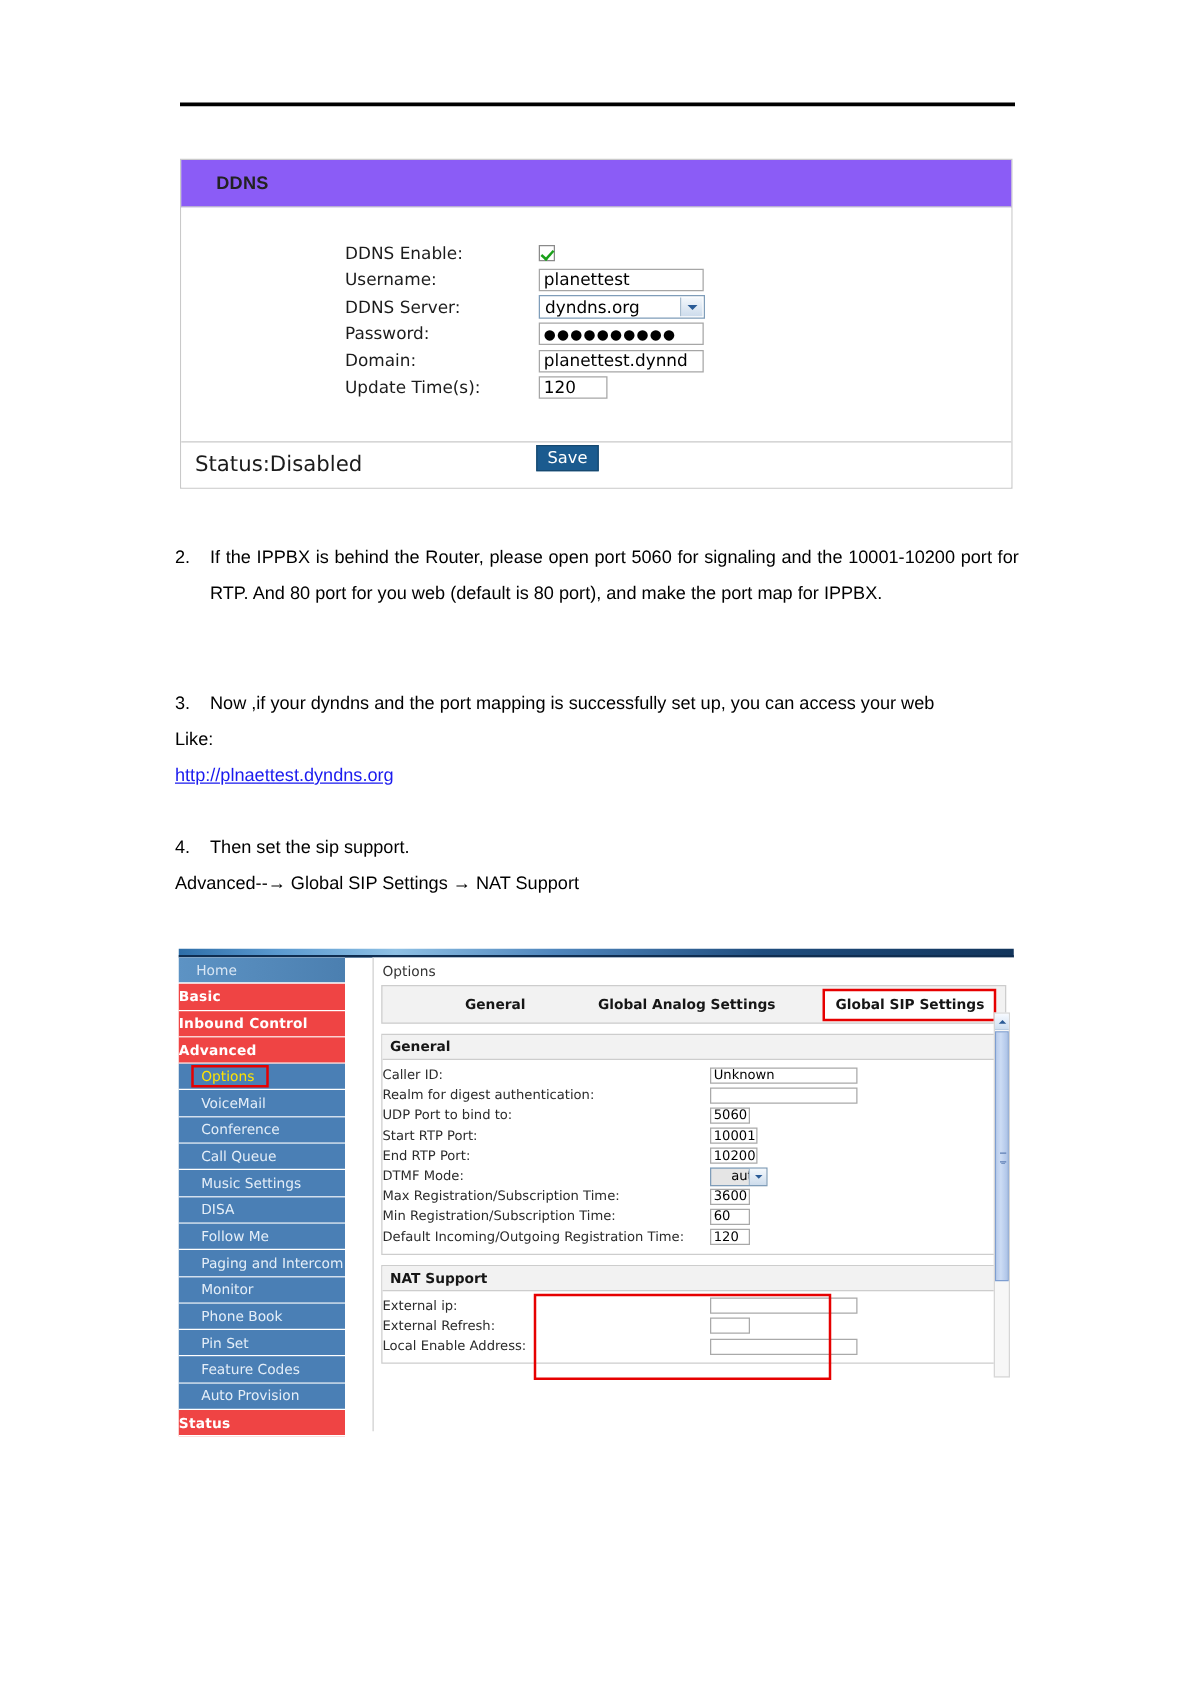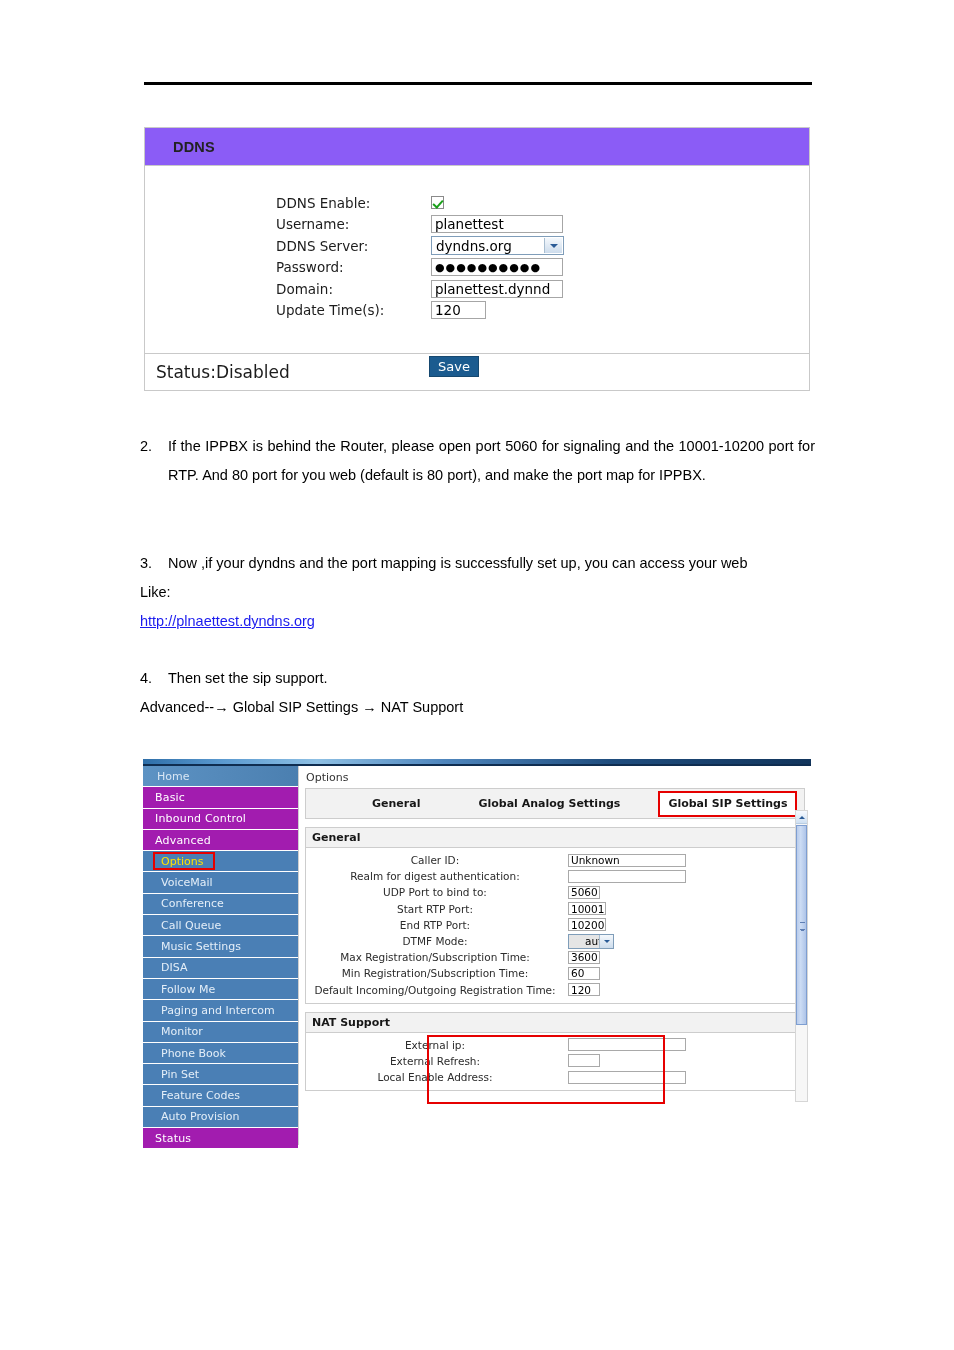--- a/index.html
+++ b/index.html
@@ -223,42 +223,41 @@
     left: 0; right: 0; bottom: 0;
     height: 2px;
     background: #0f2d50;
   }
 
   
   .pbx-side {
     position: absolute;
     left: 0;
     top: 7px;
-    width: 155px;
+    width: 133px;
     background: #fff;
   }
   .nav {
     height: 21.3px;
     display: flex;
     align-items: center;
     font-size: 11px;
     box-sizing: border-box;
     border-bottom: 1px solid #ffffff;
     position: relative;
   }
   .nav.top {
     background: linear-gradient(90deg,#5d93c4,#4b7fb0);
     color: #d8e6f4;
     padding-left: 14px;
   }
   .nav.group {
-    background: #a21caf;
+    background: #ef4444;
     color: #ffffff;
-    font-weight: normal;
-    padding-left: 12px;
+    font-weight: bold;
     letter-spacing: .2px;
   }
   .nav.sub {
     background: #4a7fb5;
     color: #e4eef8;
     padding-left: 18px;
   }
   .nav.sub.active {
     padding-left: 18px;
   }
@@ -343,21 +342,21 @@
   }
   .frow {
     display: flex;
     align-items: center;
     height: 16.2px;
     font-size: 10.5px;
     color: #2b2b2b;
   }
   .frow .flab {
     width: 258px;
-    text-align: center;
+    text-align: left;
     padding-right: 4px;
     white-space: nowrap;
   }
   .fin {
     height: 13px;
     border: 1px solid #a9a9a9;
     background: #fff;
     font-size: 10.5px;
     display: flex;
     align-items: center;

